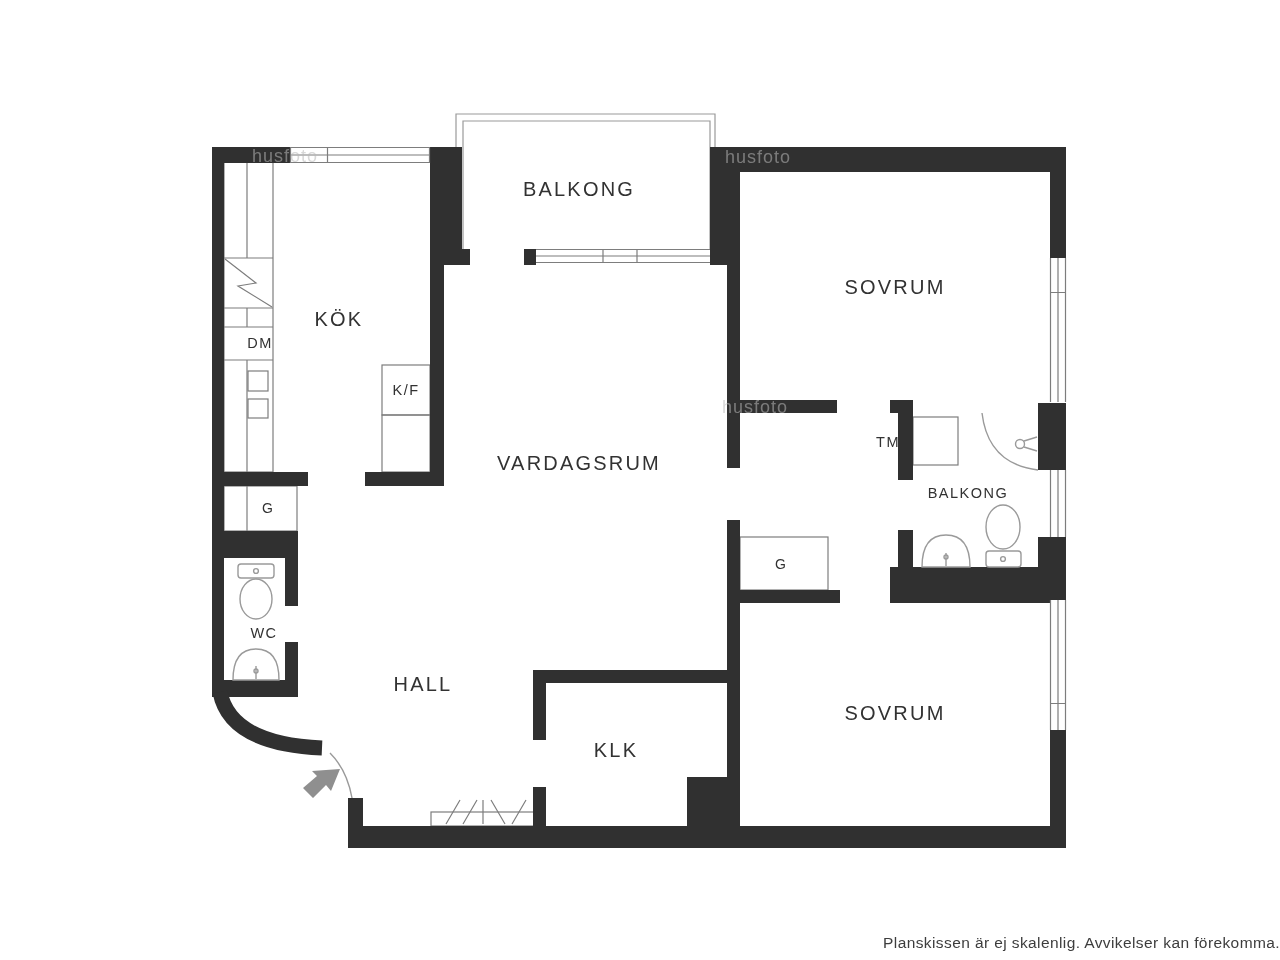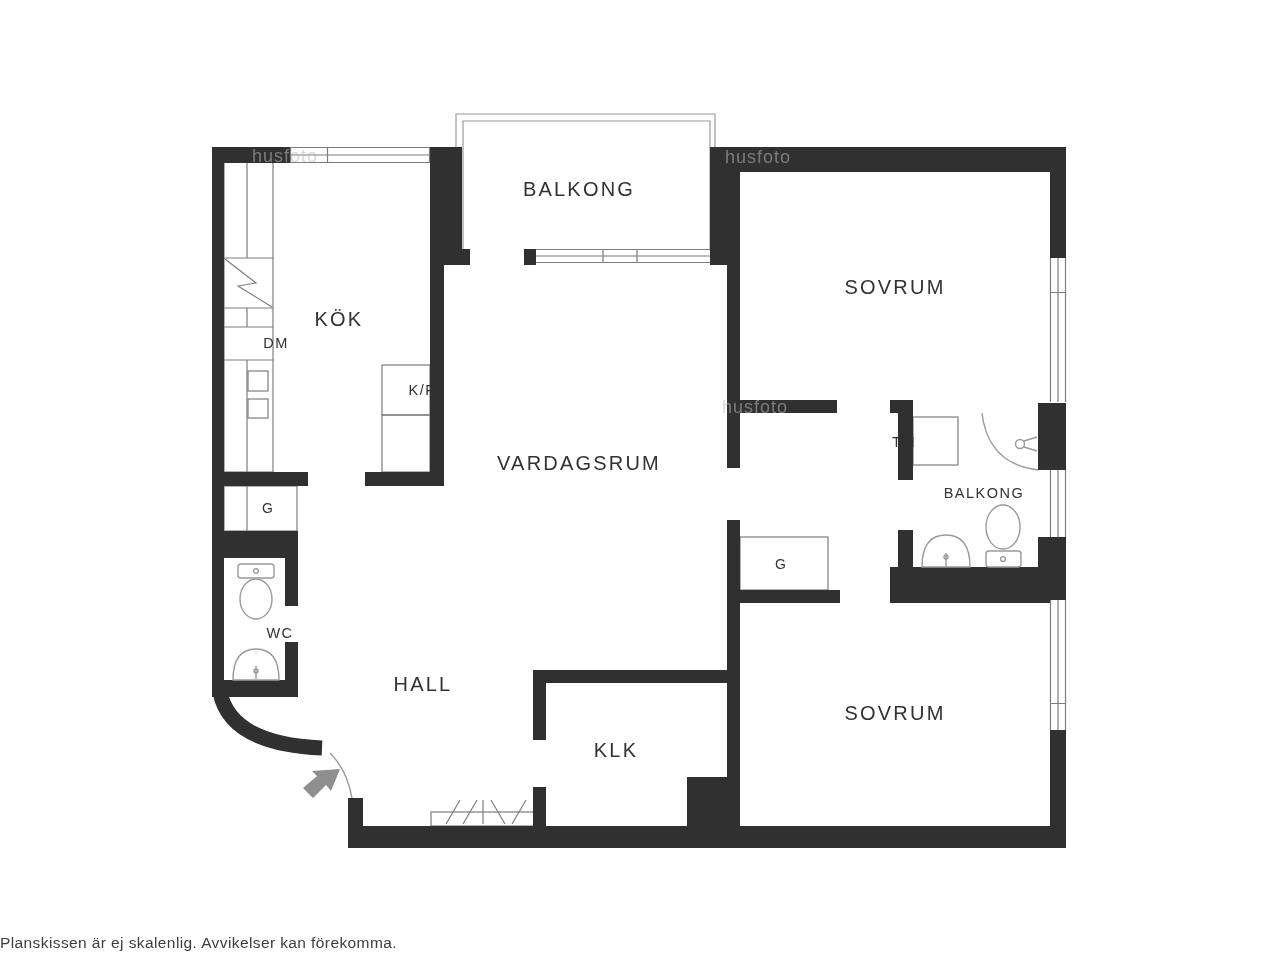--- a/index.html
+++ b/index.html
@@ -13,29 +13,29 @@
   .tl{stroke:var(--thin,#7d7d7d);stroke-width:1.2;fill:none;}
   .fx{stroke:var(--fixline,#9a9a9a);stroke-width:1.4;fill:#ffffff;}
   .fxn{stroke:var(--fixline,#9a9a9a);stroke-width:1.4;fill:none;}
   .winfill{fill:#ffffff;}
   .winline{stroke:var(--thin,#7d7d7d);stroke-width:1.2;fill:none;}
   .balc{stroke:var(--fixline,#9a9a9a);stroke-width:1.2;fill:none;}
   .lbl{
     position:absolute;transform:translate(-50%,-50%);white-space:nowrap;
     color:var(--label,#323232);font-size:20px;letter-spacing:2.2px;font-weight:400;
   }
-  .lbl-sm{font-size:14.5px;letter-spacing:1.5px;margin-left:16px;}
+  .lbl-sm{font-size:14.5px;letter-spacing:1.5px;}
   .lbl-xs{font-size:14px;letter-spacing:1px;}
   .watermark{
     position:absolute;transform:translate(-50%,-50%);white-space:nowrap;
     color:var(--wm,#b9b9b9);opacity:.55;font-size:18px;font-weight:normal;
     letter-spacing:1px;pointer-events:none;text-align:center;
   }
   .footer{
-    position:absolute;left:0;top:934px;width:1280px;text-align:left;
+    position:absolute;left:0;top:934px;width:1280px;text-align:right;
     color:var(--footer,#3d3d3d);font-size:15.5px;letter-spacing:.4px;
   }
 </style>
 </head>
 <body>
 
 <div class="page">
 
   <svg class="plan-svg" viewBox="0 0 1280 960">
 

